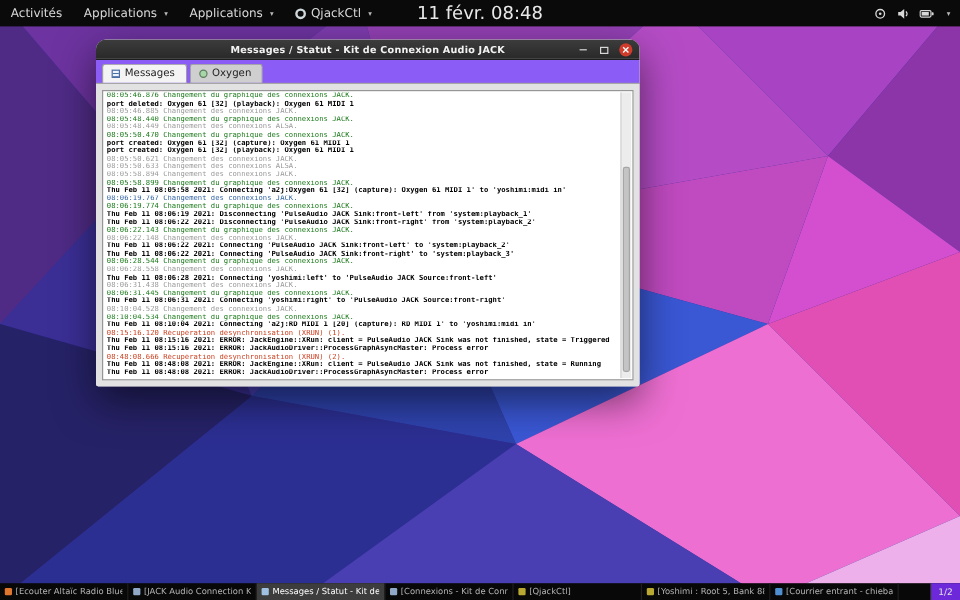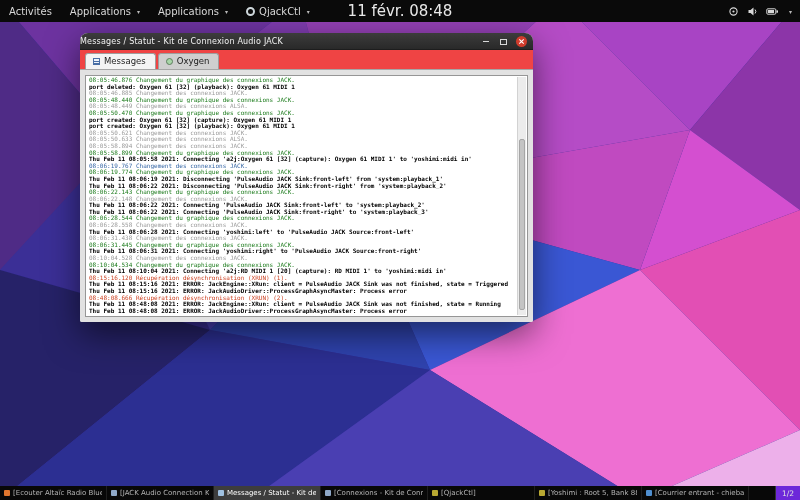--- a/index.html
+++ b/index.html
@@ -24,29 +24,29 @@
   .tb-right{position:absolute;right:8px;top:0;height:22px;display:flex;align-items:center;gap:8px;}
   .tb-right svg{display:block;}
 
   
   .window{
     position:absolute;left:80px;top:33px;width:453px;height:289px;z-index:10;
     border-radius:8px 8px 2px 2px;overflow:hidden;background:#e6e6e6;
     box-shadow:0 12px 34px rgba(0,0,0,.55);
   }
   .titlebar{height:17px;background:linear-gradient(#3c3c3c,#292929);display:flex;align-items:center;position:relative;border-bottom:1px solid #1d1d1d;box-sizing:border-box;}
-  .title{flex:1;text-align:left;color:#f2f2f2;font-size:8px;font-weight:normal;letter-spacing:.2px;}
+  .title{flex:1;text-align:center;color:#f2f2f2;font-size:8px;font-weight:bold;letter-spacing:.2px;}
   .winbtns{position:absolute;right:6px;top:0;height:17px;display:flex;align-items:center;gap:7px;}
   .wbtn{width:11px;height:11px;display:flex;align-items:center;justify-content:center;cursor:default;}
   .min-glyph{width:6px;height:1px;background:#d8d8d8;display:block;}
   .max-glyph{width:5px;height:4px;border:1px solid #d8d8d8;display:block;}
   .wbtn.close{background:#cf3c2c;border-radius:50%;}
 
   .tabbar{
-    height:20px;background:#ef4444;display:flex;align-items:flex-end;gap:2px;
+    height:20px;background:#8b5cf6;display:flex;align-items:flex-end;gap:2px;
     padding:3px 5px 0 5px;border-bottom:1px solid #a6a6a6;box-sizing:border-box;
   }
   .tab{
     display:flex;align-items:center;gap:4px;font-size:8.5px;color:#1c1c1c;
     padding:2px 9px 3px 7px;border:1px solid #9e9e9e;border-bottom:none;
     background:#cfcfcf;border-radius:3px 3px 0 0;cursor:default;
   }
   .tab.active{background:#f4f4f4;}
   .tabico{width:7px;height:7px;box-sizing:border-box;display:inline-block;}
   .tabico.msg{border:1px solid #4a6fa5;background:linear-gradient(#eef4fb 0 2px,#4a6fa5 2px 3px,#eef4fb 3px 4px,#4a6fa5 4px 5px,#eef4fb 5px 7px);}

